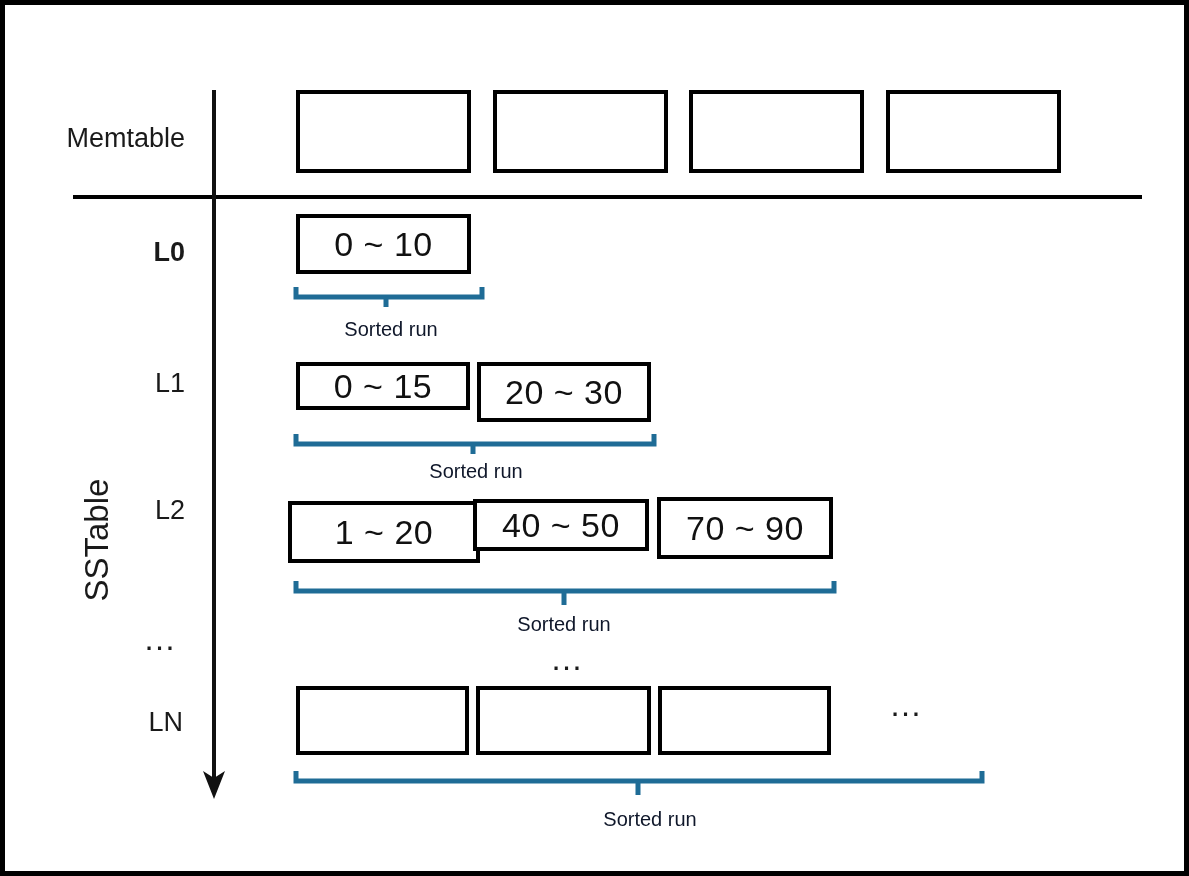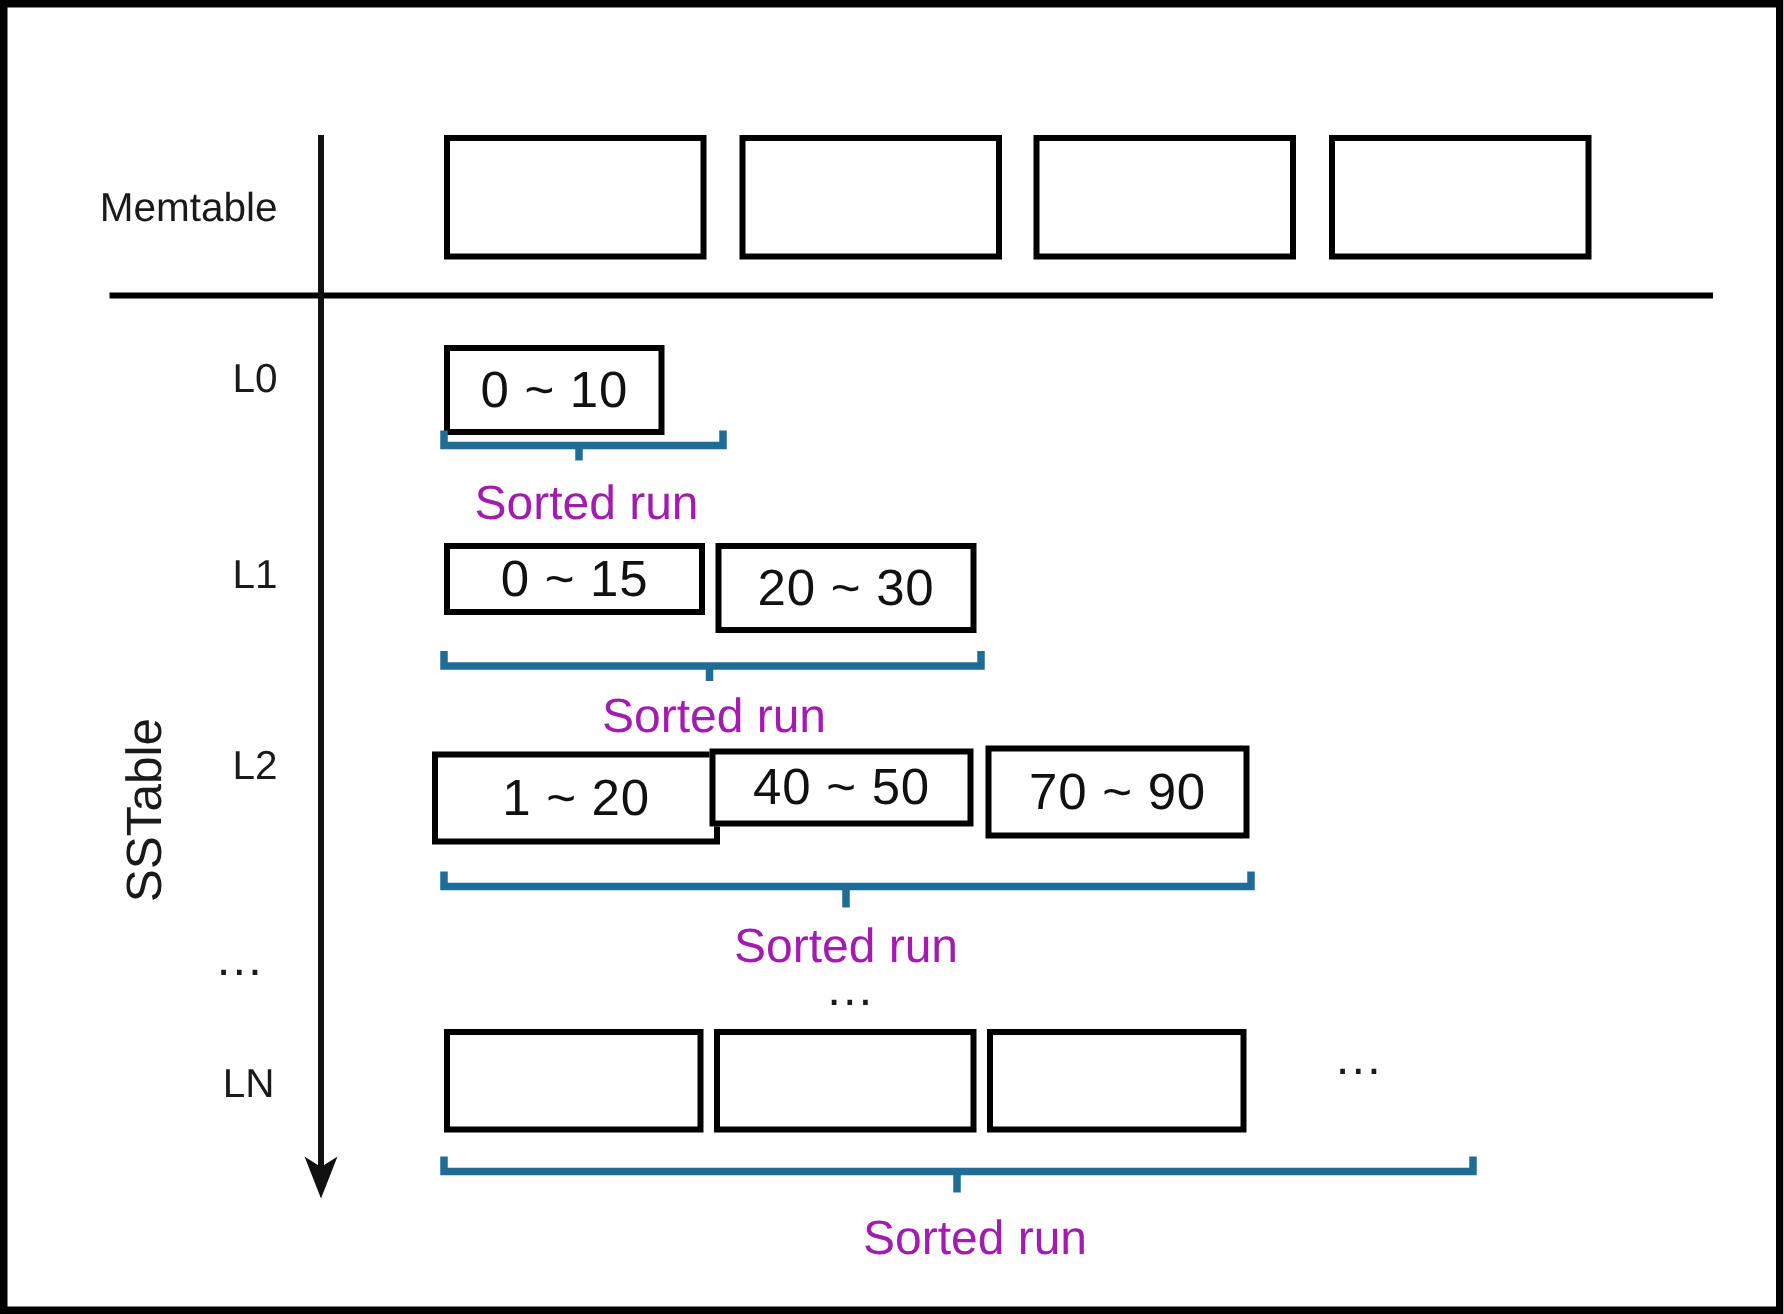--- a/index.html
+++ b/index.html
@@ -72,22 +72,22 @@
     line-height: 1;
     letter-spacing: 0.5px;
   }
   .box.empty { font-size: 0; }
 
   
   .bracket { position: absolute; }
 
   .run-label {
     position: absolute;
-    font-size: 32px;
-    color: #a21caf;
+    font-size: 20px;
+    color: #0f172a;
     line-height: 1;
     white-space: nowrap;
     text-align: center;
     transform: translateX(-50%);
   }
 </style>
 </head>
 <body>
 
 <div id="canvas">
@@ -101,22 +101,22 @@
 
   <div class="hline" style="left:68px; top:190px; width:1069px; height:4px;"></div>
 
   <div class="vline" style="left:207px; top:85px; width:4px; height:695px;"></div>
   <svg class="abs" style="left:196px; top:762px;" width="26" height="32" viewBox="0 0 26 32">
     <polygon points="13,32 2,4 13,11 24,4" fill="#111111"></polygon>
   </svg>
 
   <div class="side-label" style="left:16px; top:505px; width:150px;">SSTable</div>
 
-  <div class="row-label" style="left:60px; top:234px; width:120px;">L0</div>
-  <div class="box" style="left:291px; top:209px; width:147px; height:60px;margin-top:16px;">0 ~ 10</div>
+  <div class="row-label" style="left:60px; top:234px; width:120px;font-weight:bold;">L0</div>
+  <div class="box" style="left:291px; top:209px; width:175px; height:60px;">0 ~ 10</div>
 
   <svg class="bracket" style="left:288px; top:278px;" width="192" height="26" viewBox="0 0 192 26">
     <path d="M3,4 L3,14 L93,14 L93,24 M93,14 L189,14 L189,4" fill="none" stroke="#1f6c96" stroke-width="5"></path>
   </svg>
   <div class="run-label" style="left:386px; top:314px;">Sorted run</div>
 
   <div class="row-label" style="left:60px; top:365px; width:120px;">L1</div>
   <div class="box" style="left:291px; top:357px; width:174px; height:48px;">0 ~ 15</div>
   <div class="box" style="left:472px; top:357px; width:174px; height:60px;">20 ~ 30</div>
 

